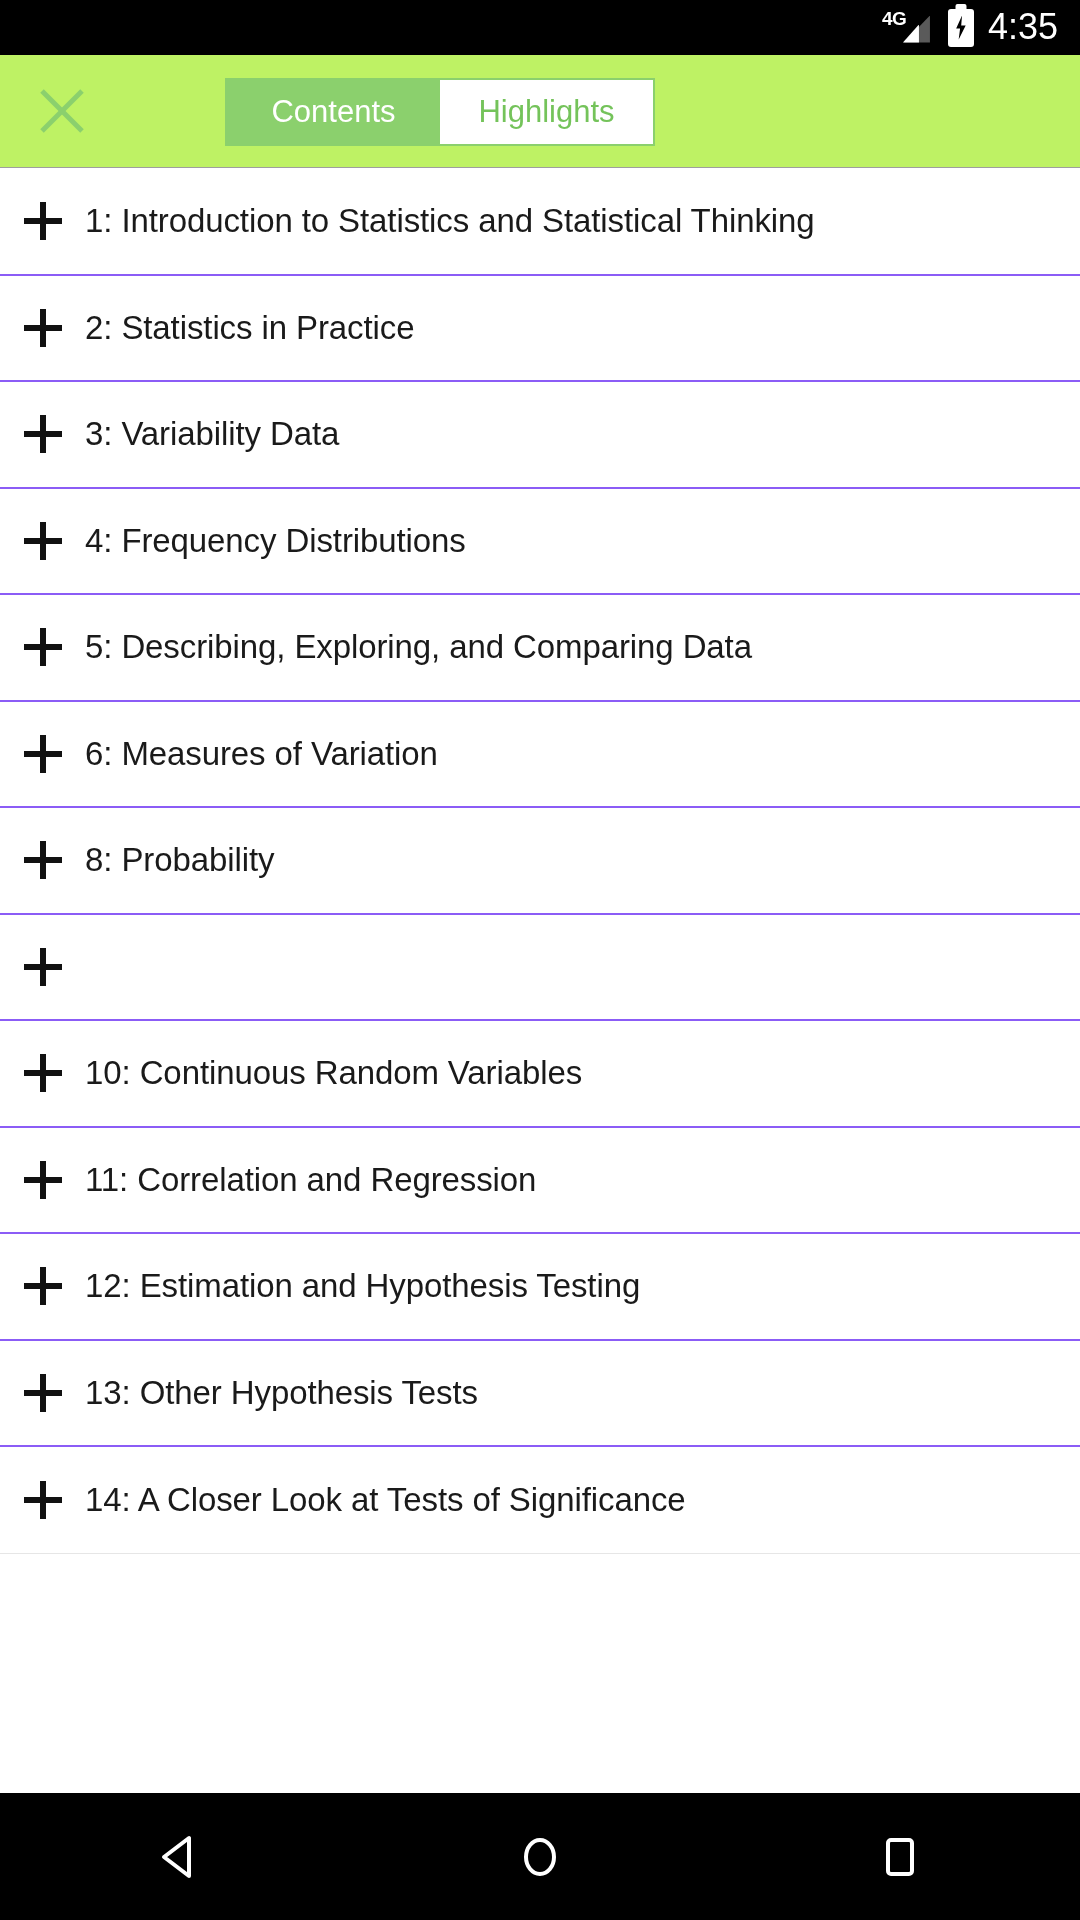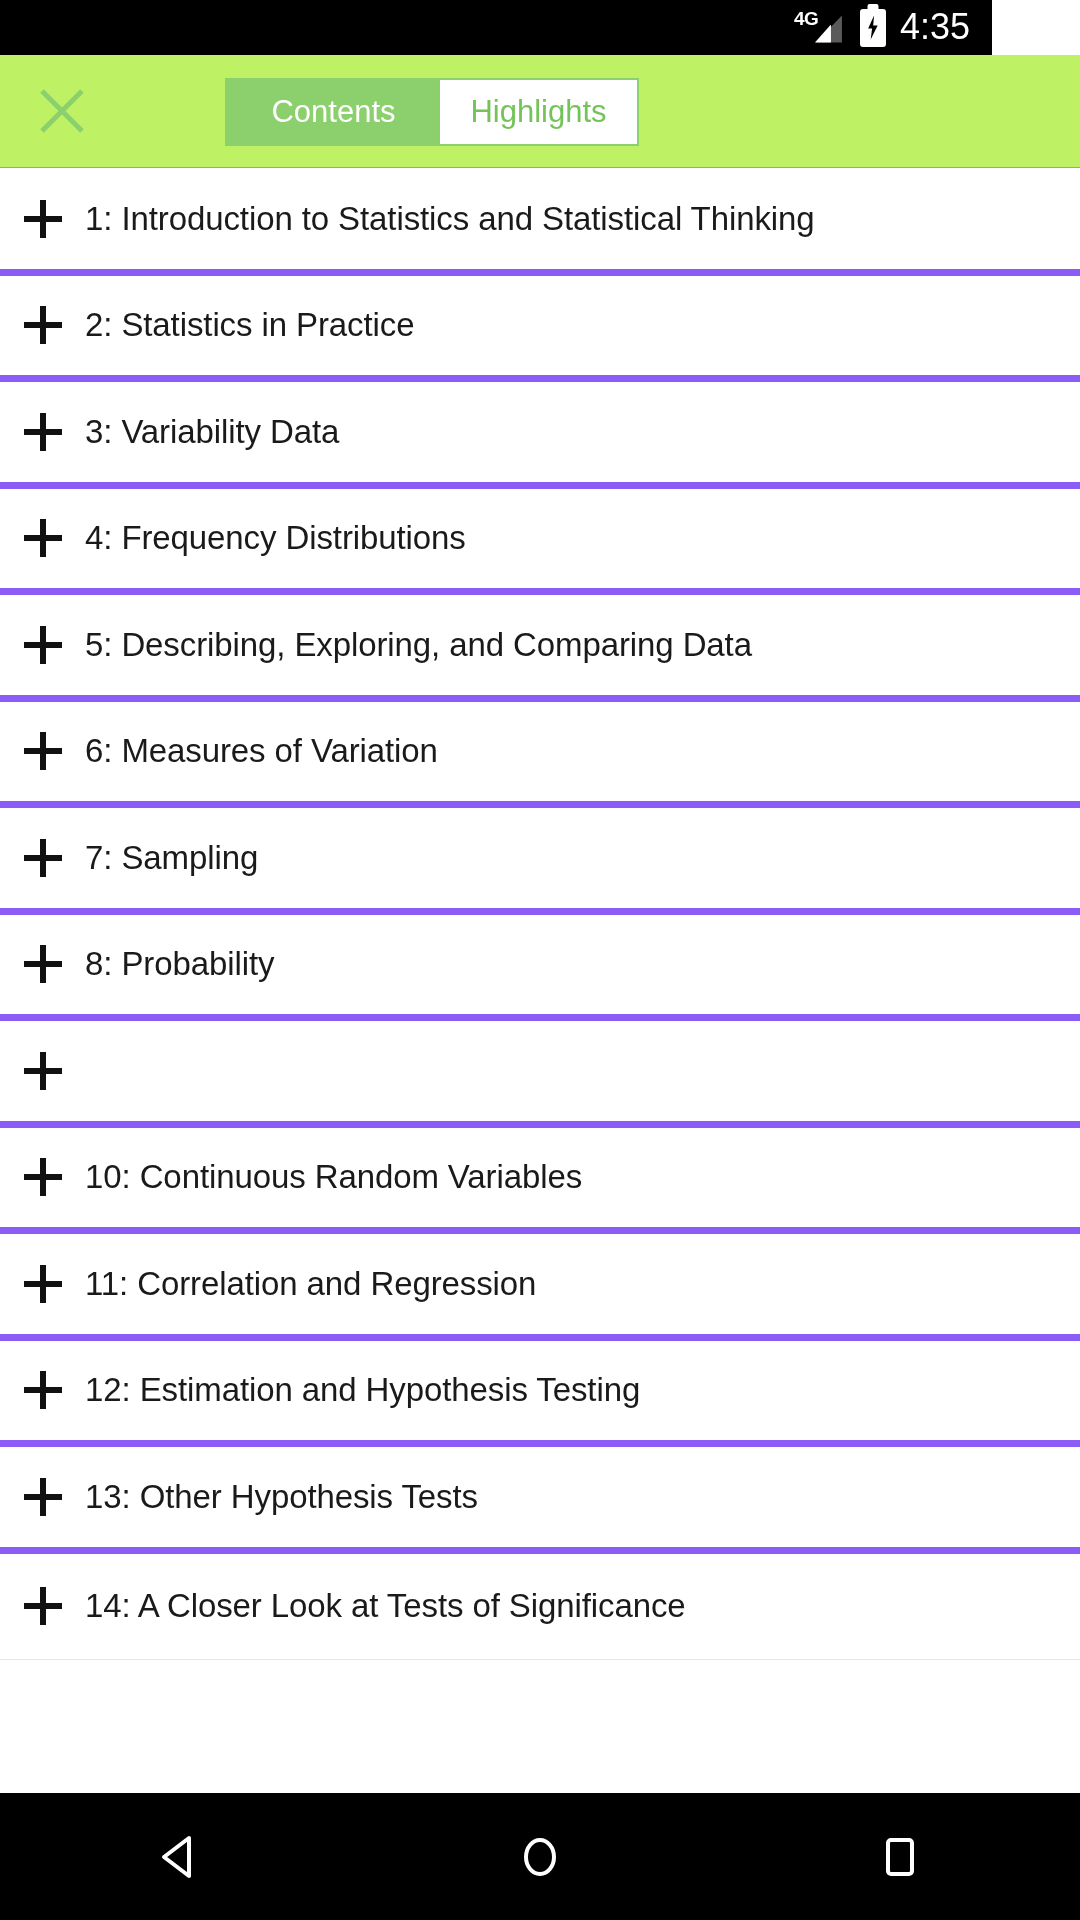--- a/index.html
+++ b/index.html
@@ -6,21 +6,21 @@
   html, body {
     width:1080px; height:1920px;
     background:#ffffff;
     font-family:"Liberation Sans", sans-serif;
     overflow:hidden;
   }
   #screen { position:relative; width:1080px; height:1920px; background:#ffffff; }
 
   
   .statusbar {
-    position:absolute; left:0; top:0; width:992px; height:55px;
+    position:absolute; left:0; top:0; width:1080px; height:55px;
     background:#000000;
     display:flex; align-items:center; justify-content:flex-end;
     padding-right:22px;
   }
   .sb-right { display:flex; align-items:center; gap:14px; }
   .net-wrap { position:relative; width:52px; height:40px; }
   .net-label {
     position:absolute; left:0px; top:0px;
     color:#ffffff; font-size:19px; font-weight:700; letter-spacing:-0.5px;
   }
@@ -79,31 +79,31 @@
     border:2px solid #8bd06d;
   }
   .seg-tab {
     display:flex; align-items:center; justify-content:center;
     font-size:31px; font-weight:400;
     padding:0 26px;
     cursor:pointer;
     white-space:nowrap;
   }
   .seg-tab.active { background:#8bd06d; color:#ffffff; width:213px; }
-  .seg-tab.inactive { background:#ffffff; color:#74c35a; width:197px; }
+  .seg-tab.inactive { background:#ffffff; color:#74c35a; width:213px; }
 
   
   .list {
     position:absolute; left:0; top:169px; width:1080px;
   }
   .row {
     position:relative;
     height:106.5px;
     display:flex; align-items:center;
-    border-bottom:7px solid #8b5cf6;
+    border-bottom:2px solid #8b5cf6;
     background:#ffffff;
     cursor:pointer;
   }
   .row:last-child { border-bottom:1px solid #e6e6e6; }
   .plus-icon {
     width:85px; flex:0 0 85px;
     display:flex; align-items:center; justify-content:center;
   }
   .plus-icon svg { display:block; }
   .row-label {
@@ -213,29 +213,20 @@
     <div class="row">
       <span class="plus-icon">
         <svg width="42" height="42" viewBox="0 0 42 42" aria-hidden="true">
           <rect x="18" y="2" width="6" height="38" fill="#111111"></rect>
           <rect x="2" y="18" width="38" height="6" fill="#111111"></rect>
         </svg>
       </span>
       <span class="row-label">6: Measures of Variation</span>
     </div>
 
-    <div class="row">
-      <span class="plus-icon">
-        <svg width="42" height="42" viewBox="0 0 42 42" aria-hidden="true">
-          <rect x="18" y="2" width="6" height="38" fill="#111111"></rect>
-          <rect x="2" y="18" width="38" height="6" fill="#111111"></rect>
-        </svg>
-      </span>
-      <span class="row-label">7: Sampling</span>
-    </div>
 
     <div class="row">
       <span class="plus-icon">
         <svg width="42" height="42" viewBox="0 0 42 42" aria-hidden="true">
           <rect x="18" y="2" width="6" height="38" fill="#111111"></rect>
           <rect x="2" y="18" width="38" height="6" fill="#111111"></rect>
         </svg>
       </span>
       <span class="row-label">8: Probability</span>
     </div>

